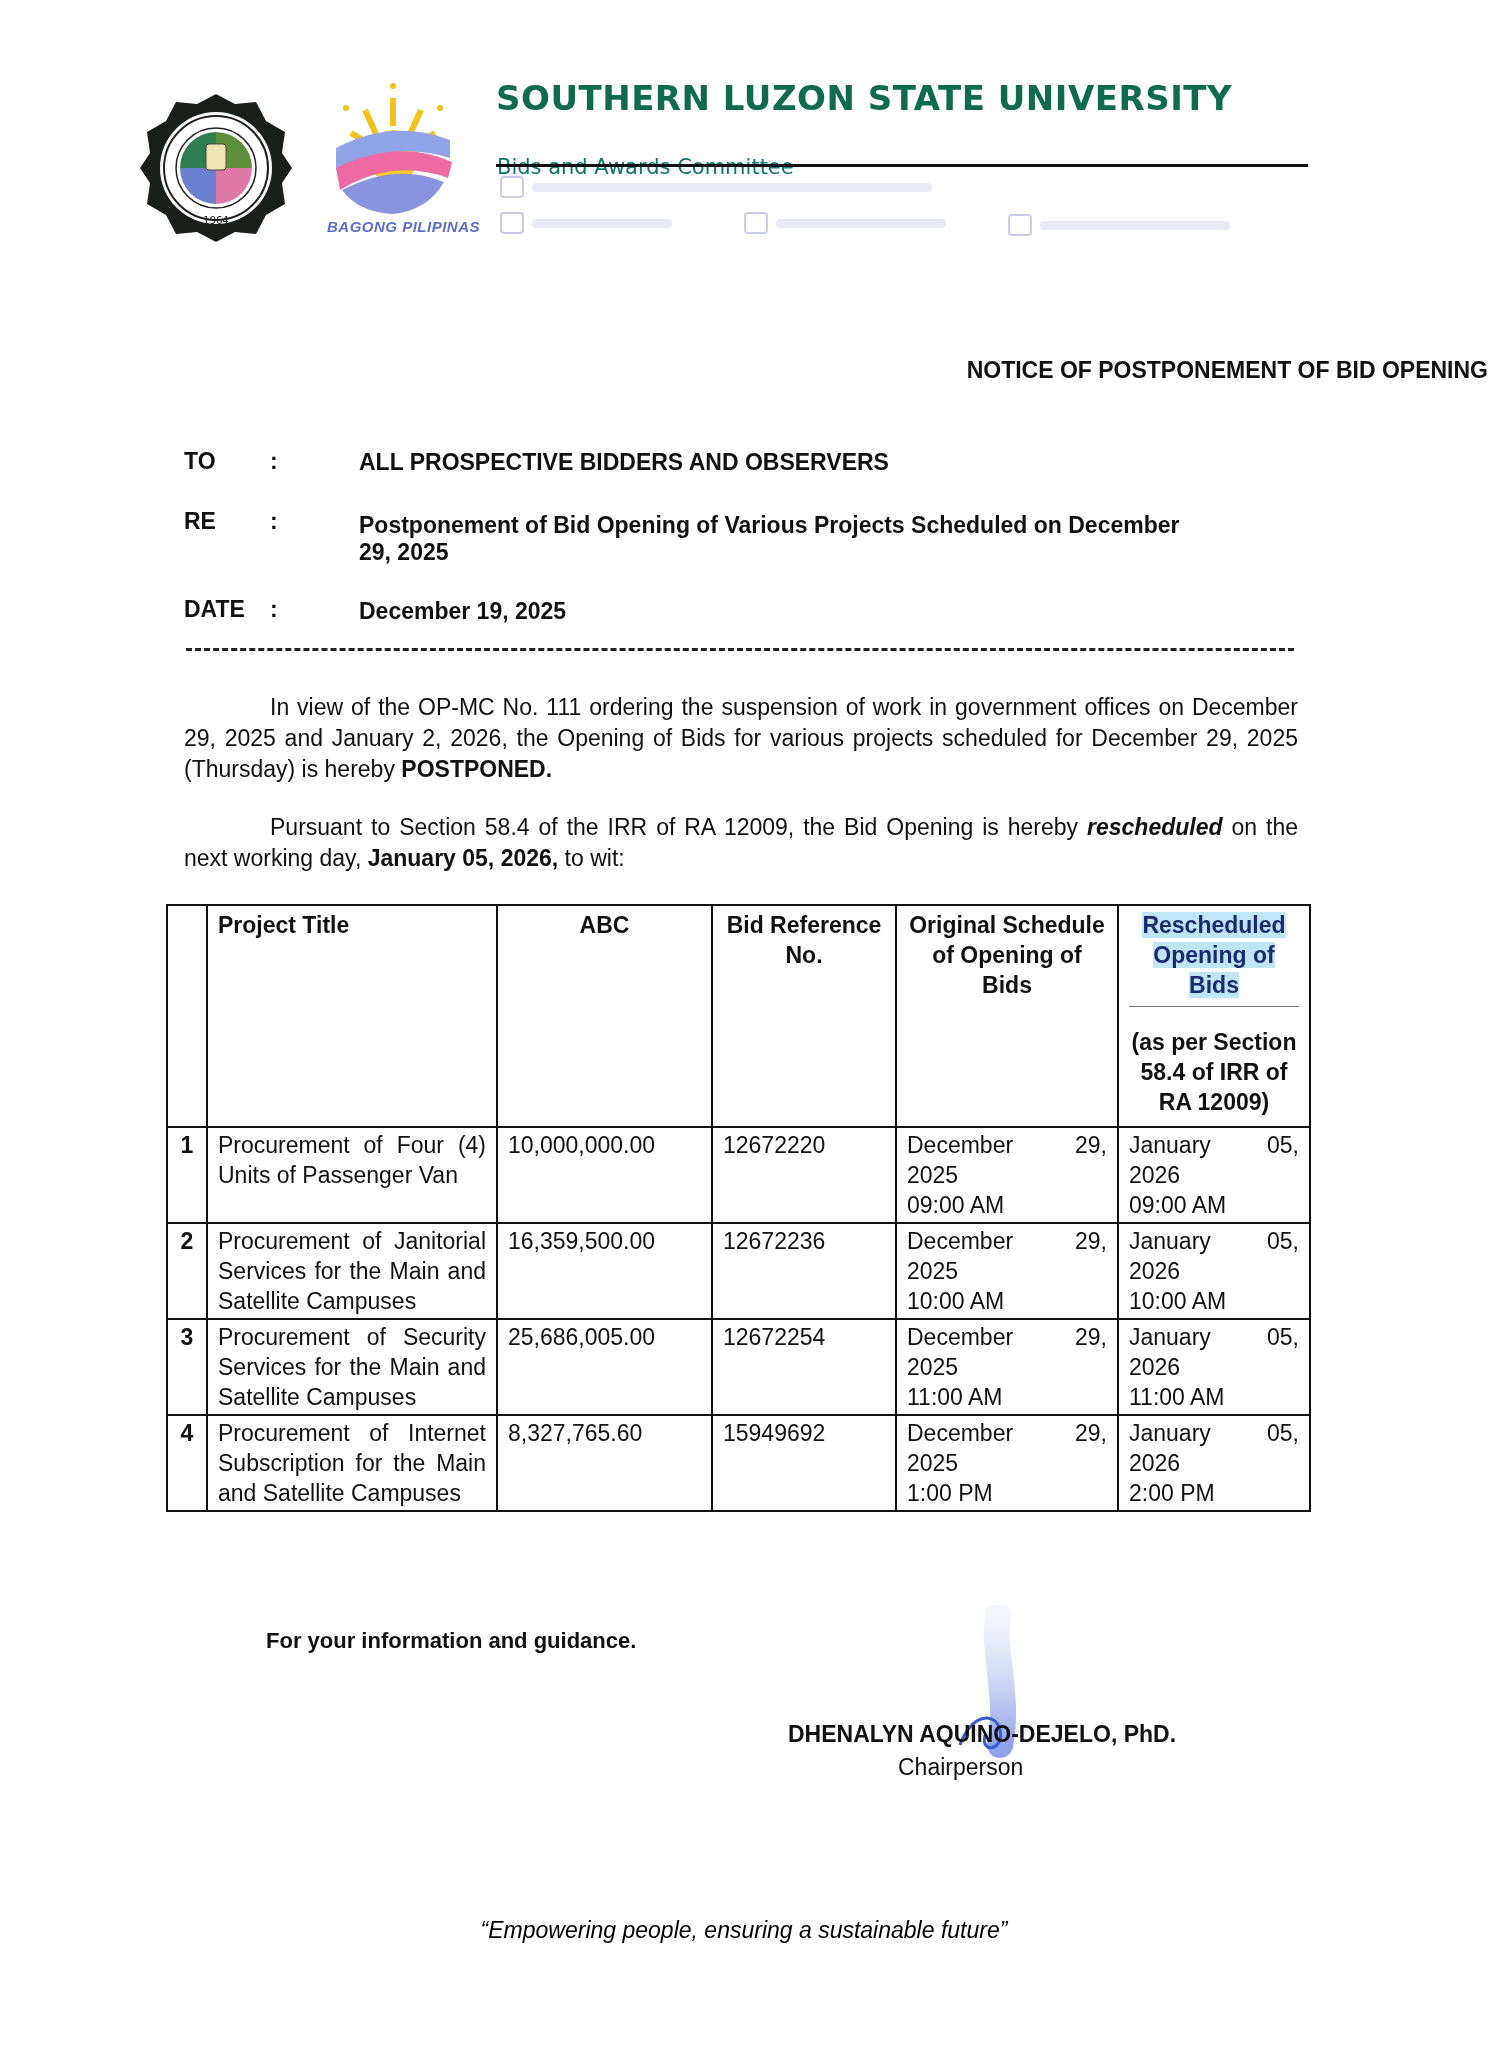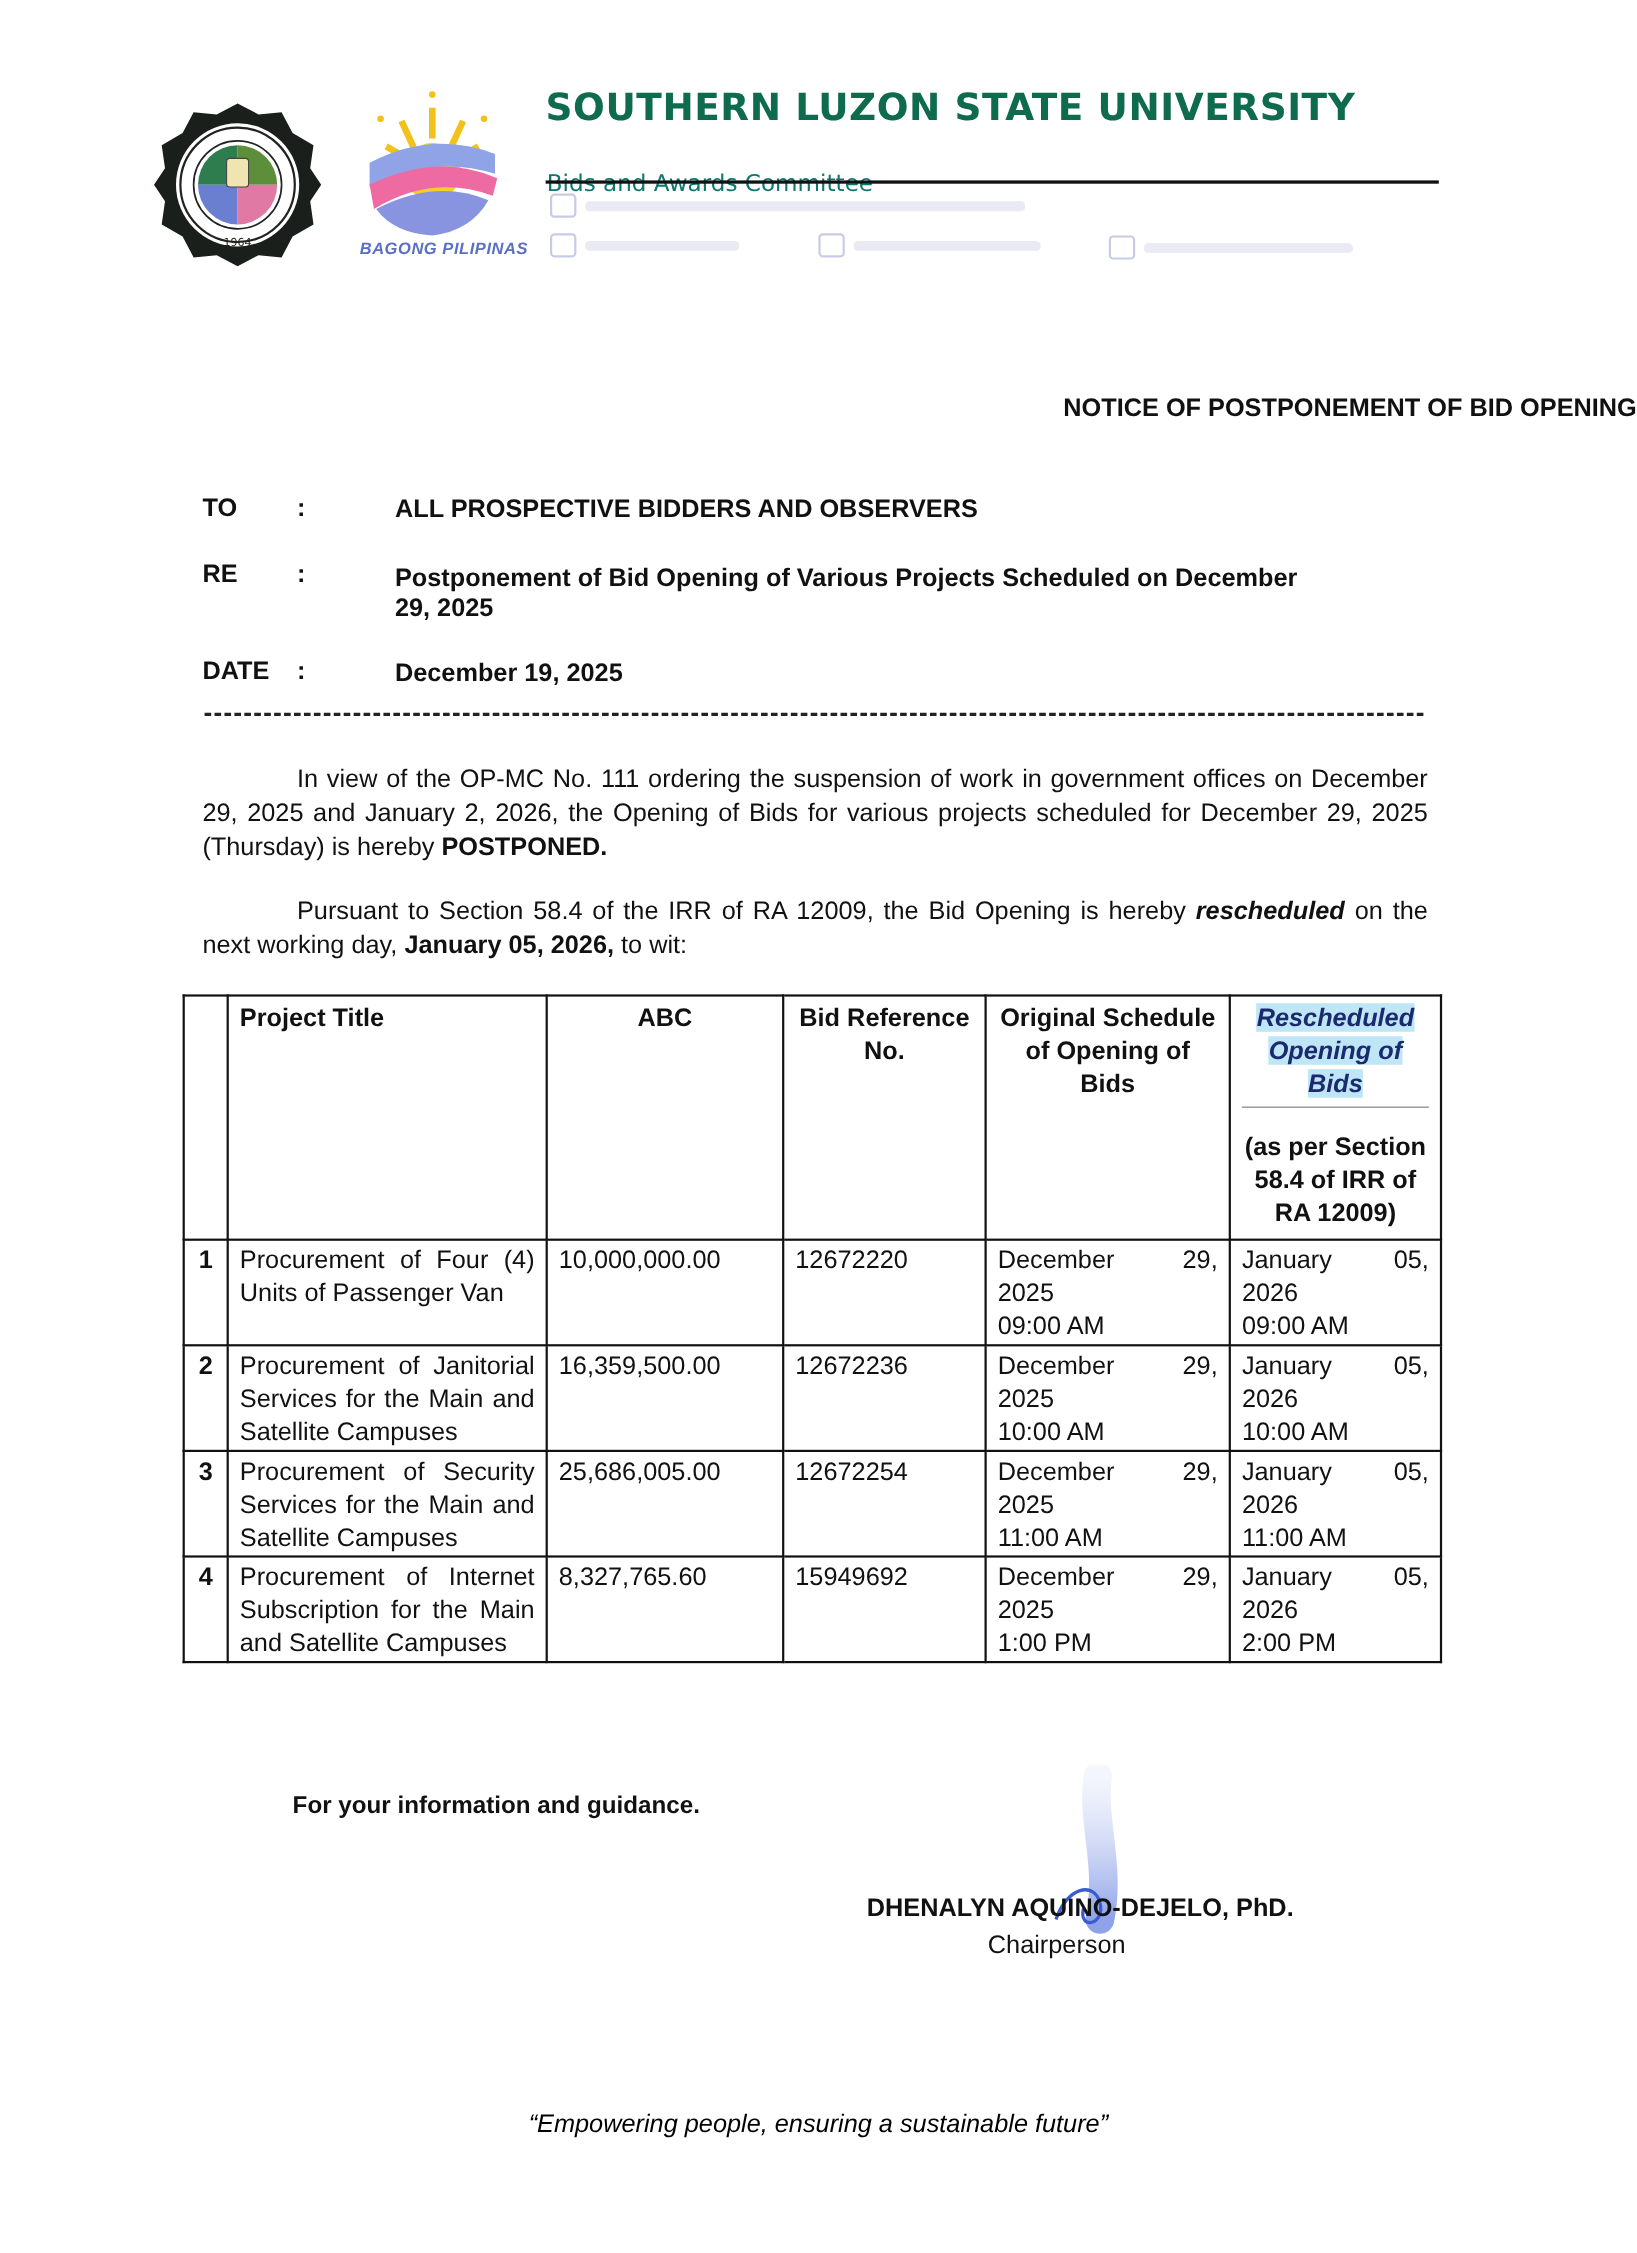--- a/index.html
+++ b/index.html
@@ -33,21 +33,21 @@
   table.sched { position: absolute; left: 166px; top: 904px; border-collapse: collapse;
                 font-size: 23px; line-height: 30px; }
   table.sched td, table.sched th { border: 2.5px solid #111; vertical-align: top; padding: 2px 10px; }
   table.sched th { font-weight: bold; text-align: center; padding-top: 4px; }
   .c-num { width: 22px; text-align: center; font-weight: bold; padding: 2px 8px !important; }
   .c-title { width: 268px; text-align: justify; text-align-last: left; }
   .c-abc { width: 193px; }
   .c-ref { width: 162px; }
   .c-orig { width: 200px; }
   .c-res { width: 170px; }
-  .hl { background: #bfe6f6; color: #1b2a6e; font-style: italic; }
+  .hl { background: #bfe6f6; color: #1b2a6e; }
   .sub-note { border-top: 1px solid #777; margin-top: 6px; padding-top: 20px; }
   .two-ends { display: flex; justify-content: space-between; }
 
   .closing { left: 266px; top: 1628px; font-size: 22px; font-weight: bold; }
   .sign-name { left: 788px; top: 1721px; font-size: 23px; font-weight: bold; white-space: nowrap; }
   .sign-role { left: 898px; top: 1754px; font-size: 23px; text-align: center; }
   .signature { left: 900px; top: 1605px; width: 200px; height: 170px; }
   .footer-motto { left: 0; width: 1488px; top: 1917px; text-align: center; font-style: italic;
                   font-size: 23px; color: #000000; }
 </style>

